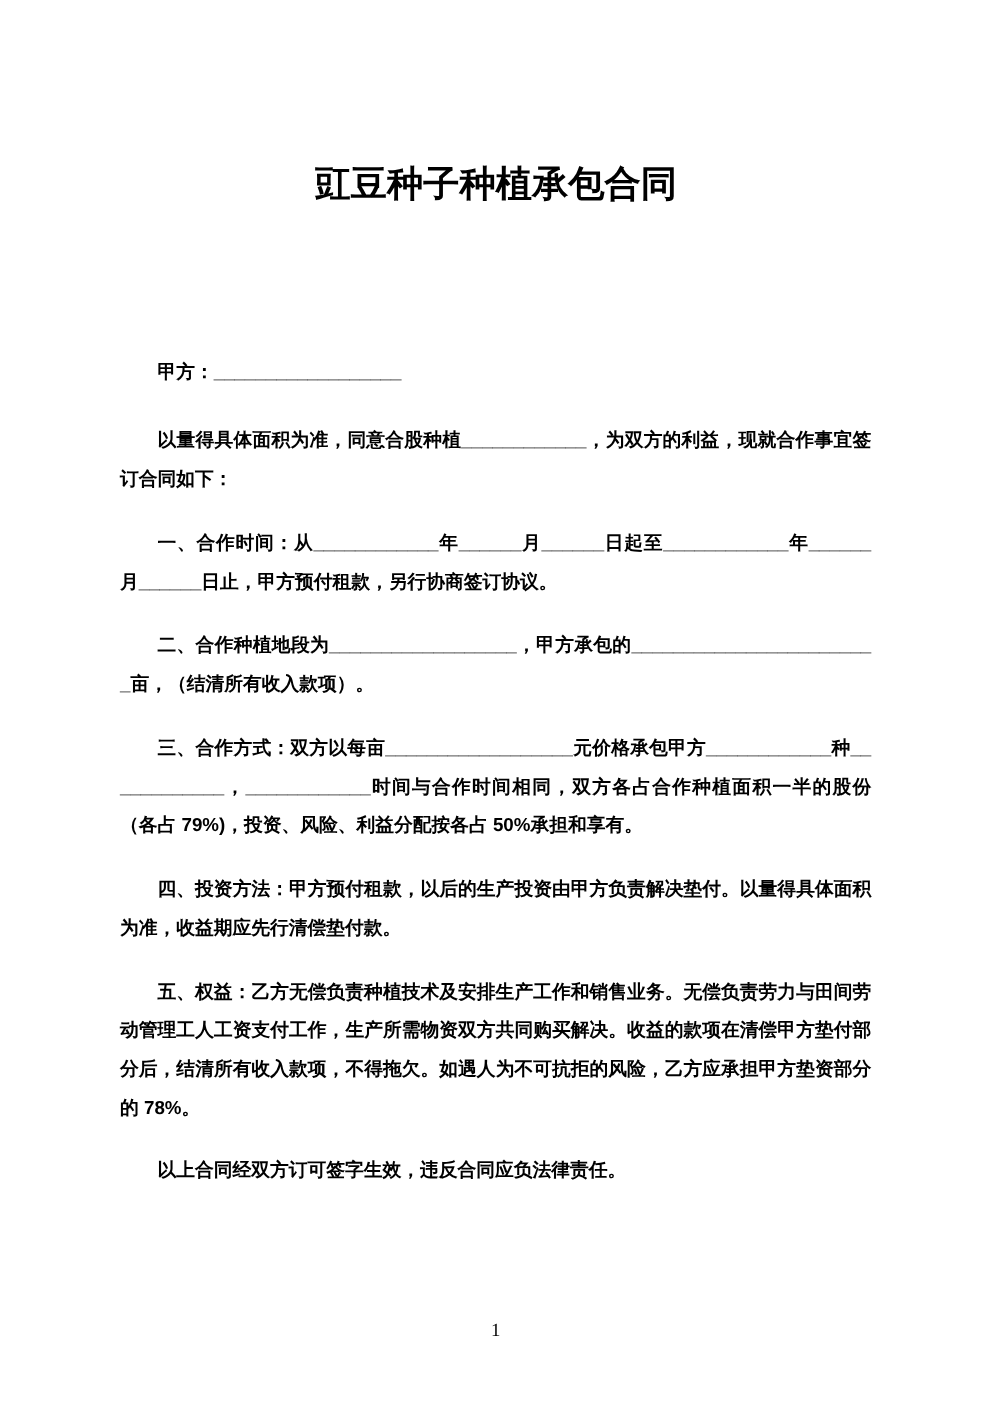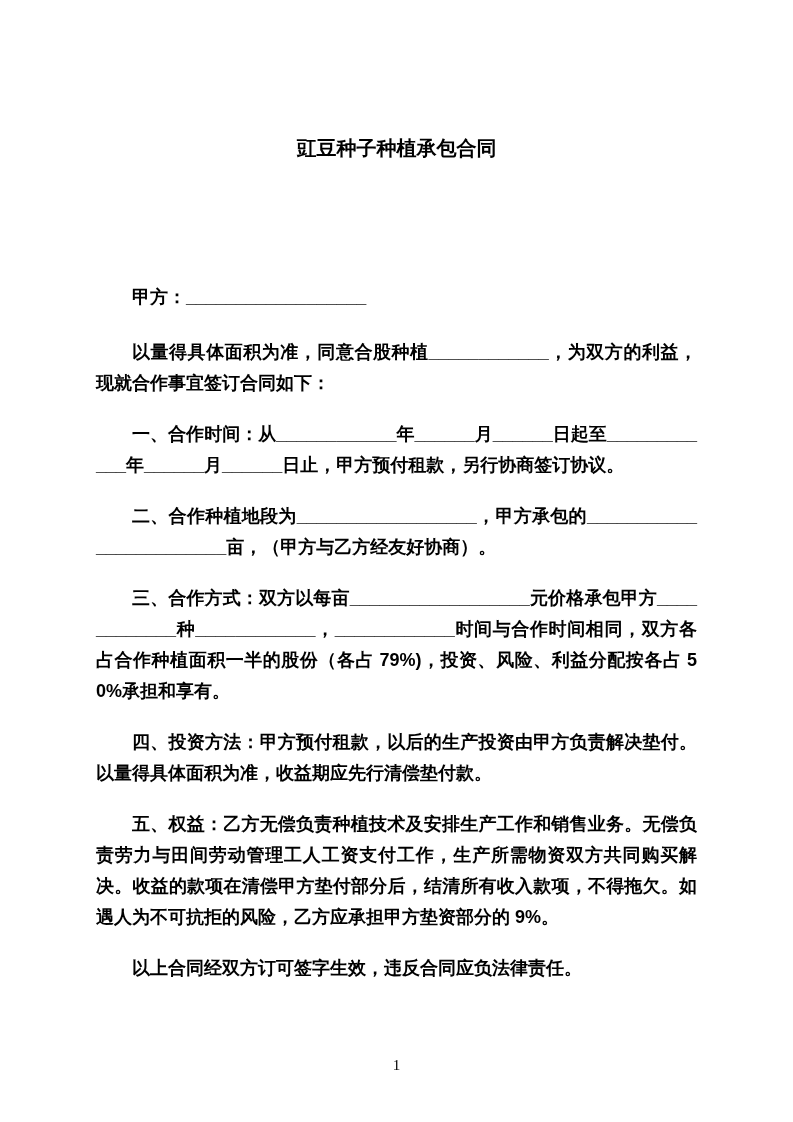--- a/index.html
+++ b/index.html
@@ -20,28 +20,28 @@
     font-weight: bold;
   }
   .content {
     position: absolute;
     top: 128px;
     left: 96px;
     right: 96px;
   }
   .title {
     margin: 0 0 114px 0;
-    font-size: 20px;
+    font-size: 29px;
     line-height: 40px;
     font-weight: bold;
     text-align: center;
   }
   .para {
     margin: 0 0 20px 0;
-    font-size: 18px;
+    font-size: 15px;
     line-height: 31px;
     text-indent: 2em;
     text-align: justify;
     word-break: break-all;
   }
   .party {
     margin-bottom: 24px;
     text-align: left;
   }
   .closing {
@@ -67,25 +67,25 @@
   <div class="content">
     <h1 class="title">豇豆种子种植承包合同</h1>
 
     <p class="para party">甲方：__________________</p>
 
 
     <p class="para">以量得具体面积为准，同意合股种植____________，为双方的利益，现就合作事宜签订合同如下：</p>
 
     <p class="para">一、合作时间：从____________年______月______日起至____________年______月______日止，甲方预付租款，另行协商签订协议。</p>
 
-    <p class="para">二、合作种植地段为__________________，甲方承包的________________________亩，（甲方与乙方经友好协商）。</p>
+    <p class="para">二、合作种植地段为__________________，甲方承包的________________________亩，（结清所有收入款项）。</p>
 
     <p class="para">三、合作方式：双方以每亩__________________元价格承包甲方____________种____________，____________时间与合作时间相同，双方各占合作种植面积一半的股份（各占 79%)，投资、风险、利益分配按各占 50%承担和享有。</p>
 
     <p class="para">四、投资方法：甲方预付租款，以后的生产投资由甲方负责解决垫付。以量得具体面积为准，收益期应先行清偿垫付款。</p>
 
-    <p class="para">五、权益：乙方无偿负责种植技术及安排生产工作和销售业务。无偿负责劳力与田间劳动管理工人工资支付工作，生产所需物资双方共同购买解决。收益的款项在清偿甲方垫付部分后，结清所有收入款项，不得拖欠。如遇人为不可抗拒的风险，乙方应承担甲方垫资部分的 9%。</p>
+    <p class="para">五、权益：乙方无偿负责种植技术及安排生产工作和销售业务。无偿负责劳力与田间劳动管理工人工资支付工作，生产所需物资双方共同购买解决。收益的款项在清偿甲方垫付部分后，结清所有收入款项，不得拖欠。如遇人为不可抗拒的风险，乙方应承担甲方垫资部分的 78%。</p>
 
     <p class="para closing">以上合同经双方订可签字生效，违反合同应负法律责任。</p>
   </div>
 
   <div class="page-number">1</div>
 </div>
 
 </body></html>

